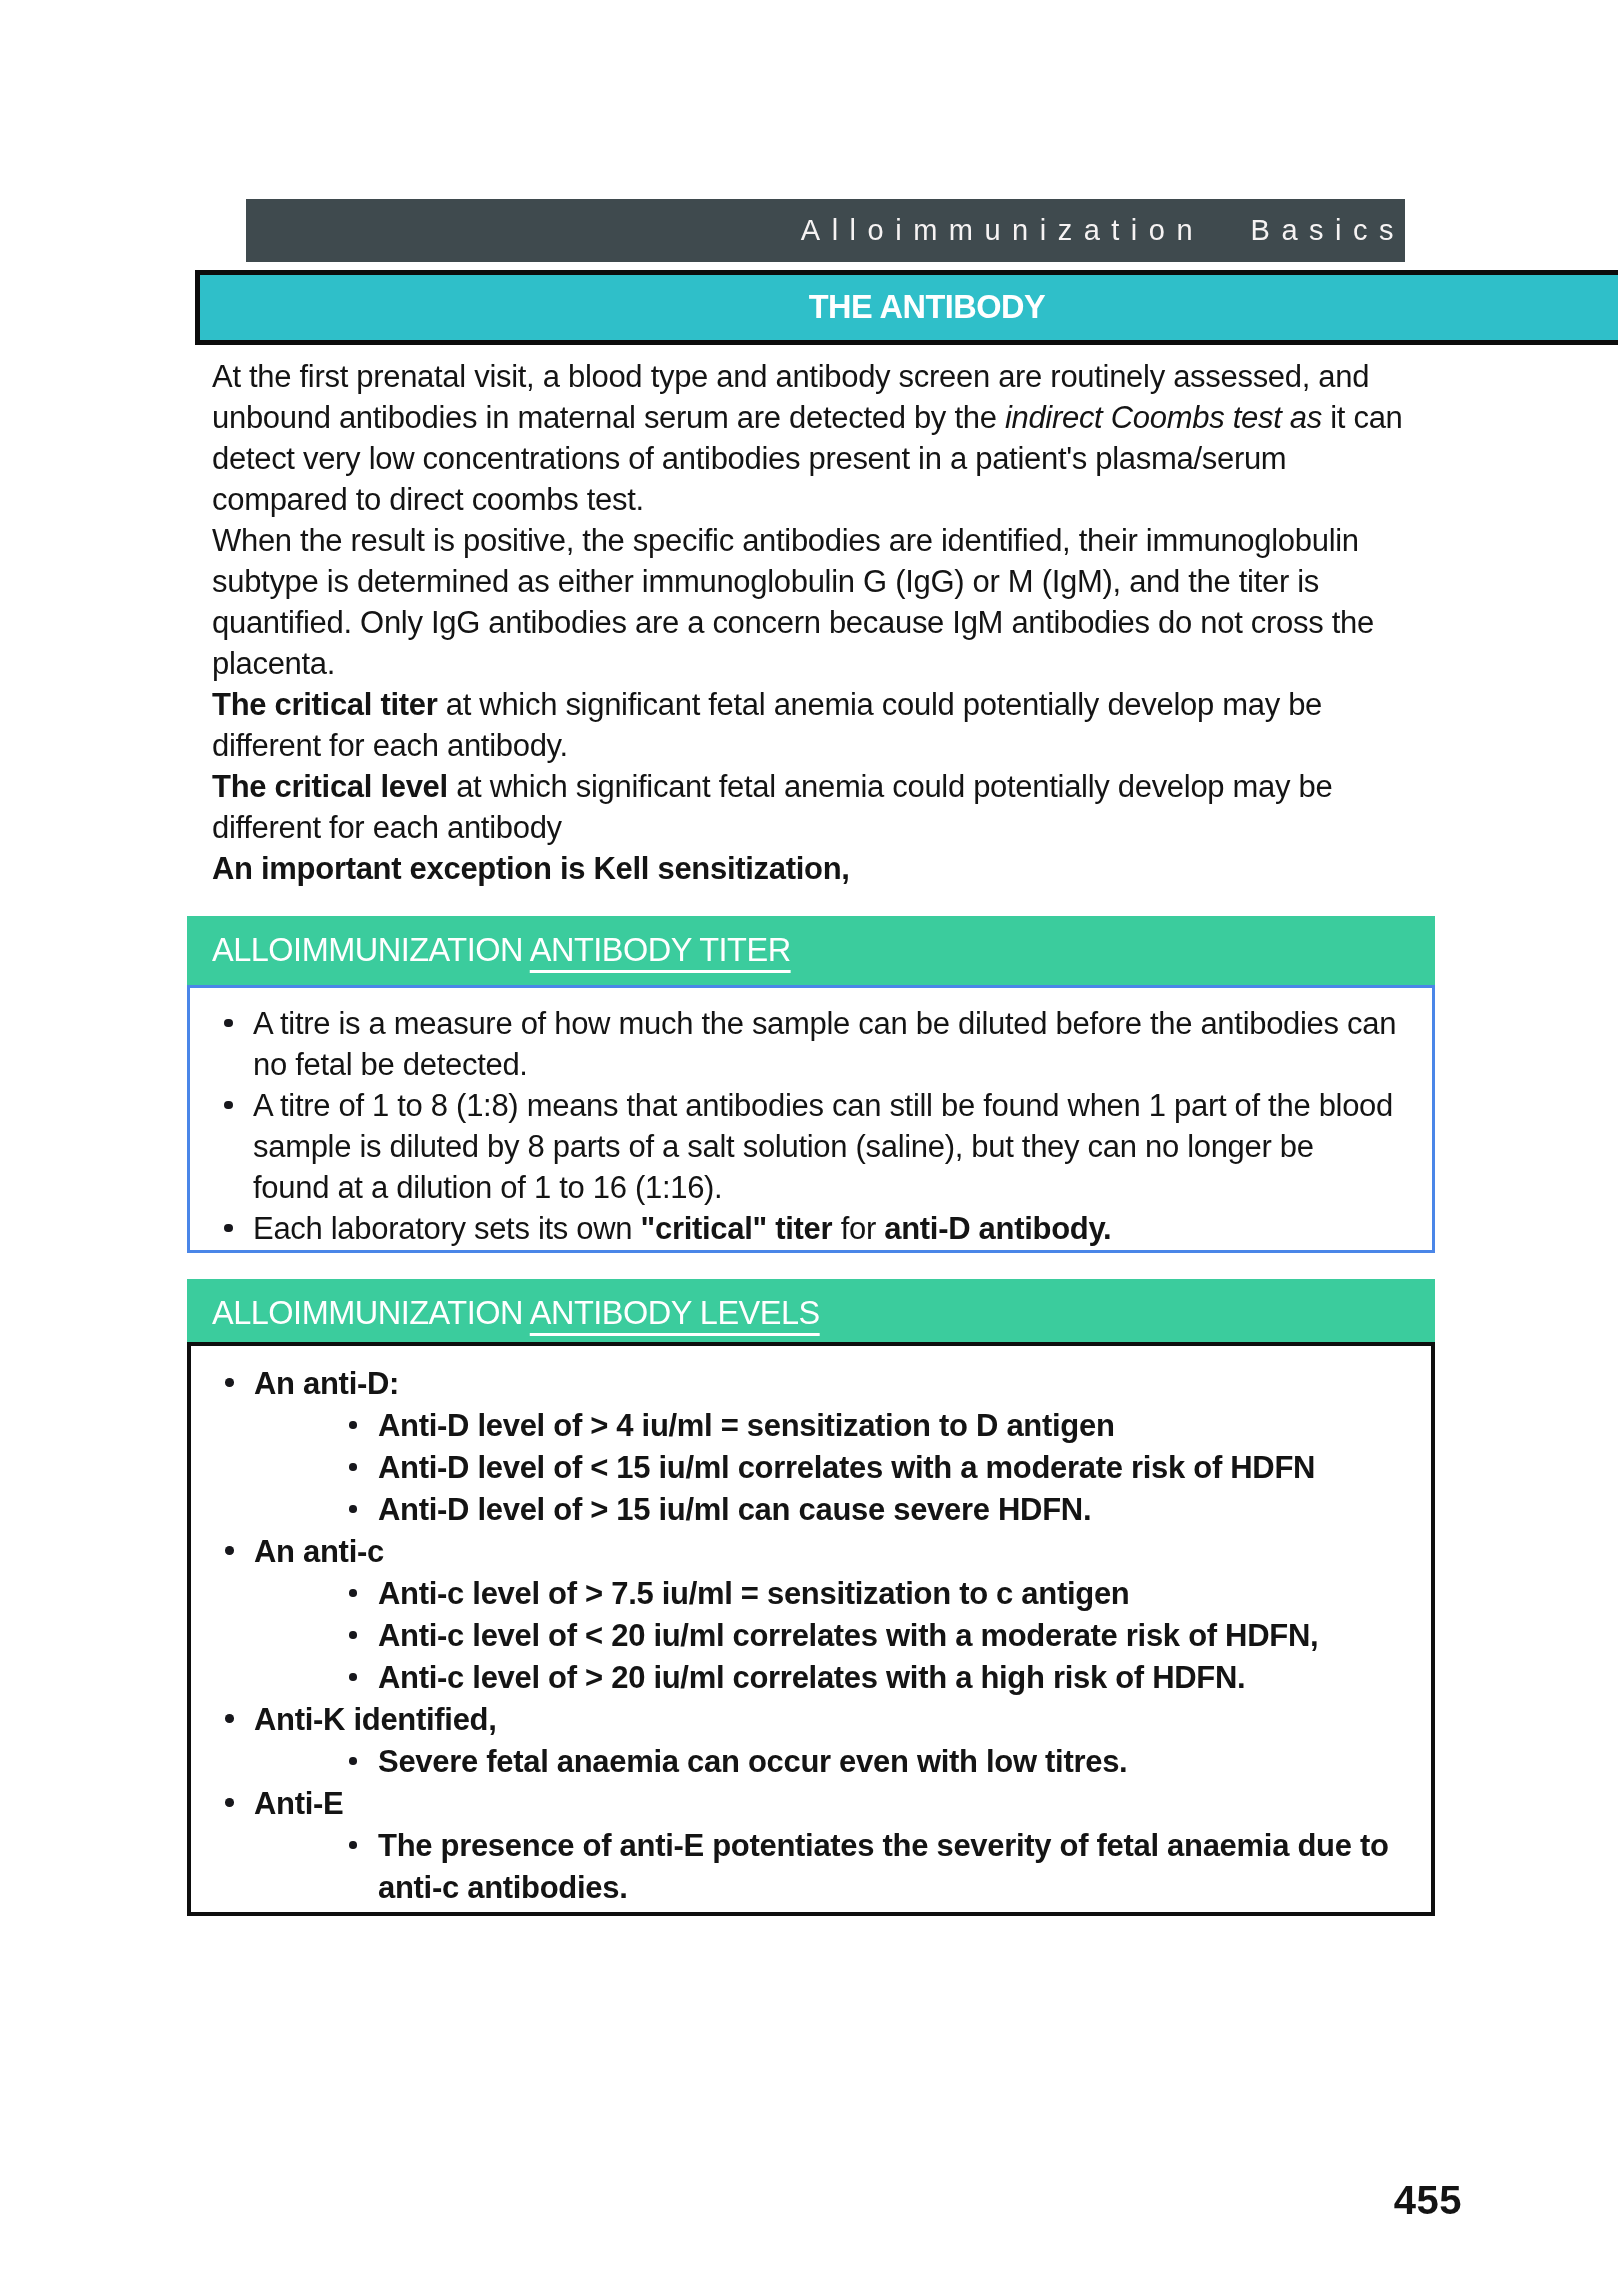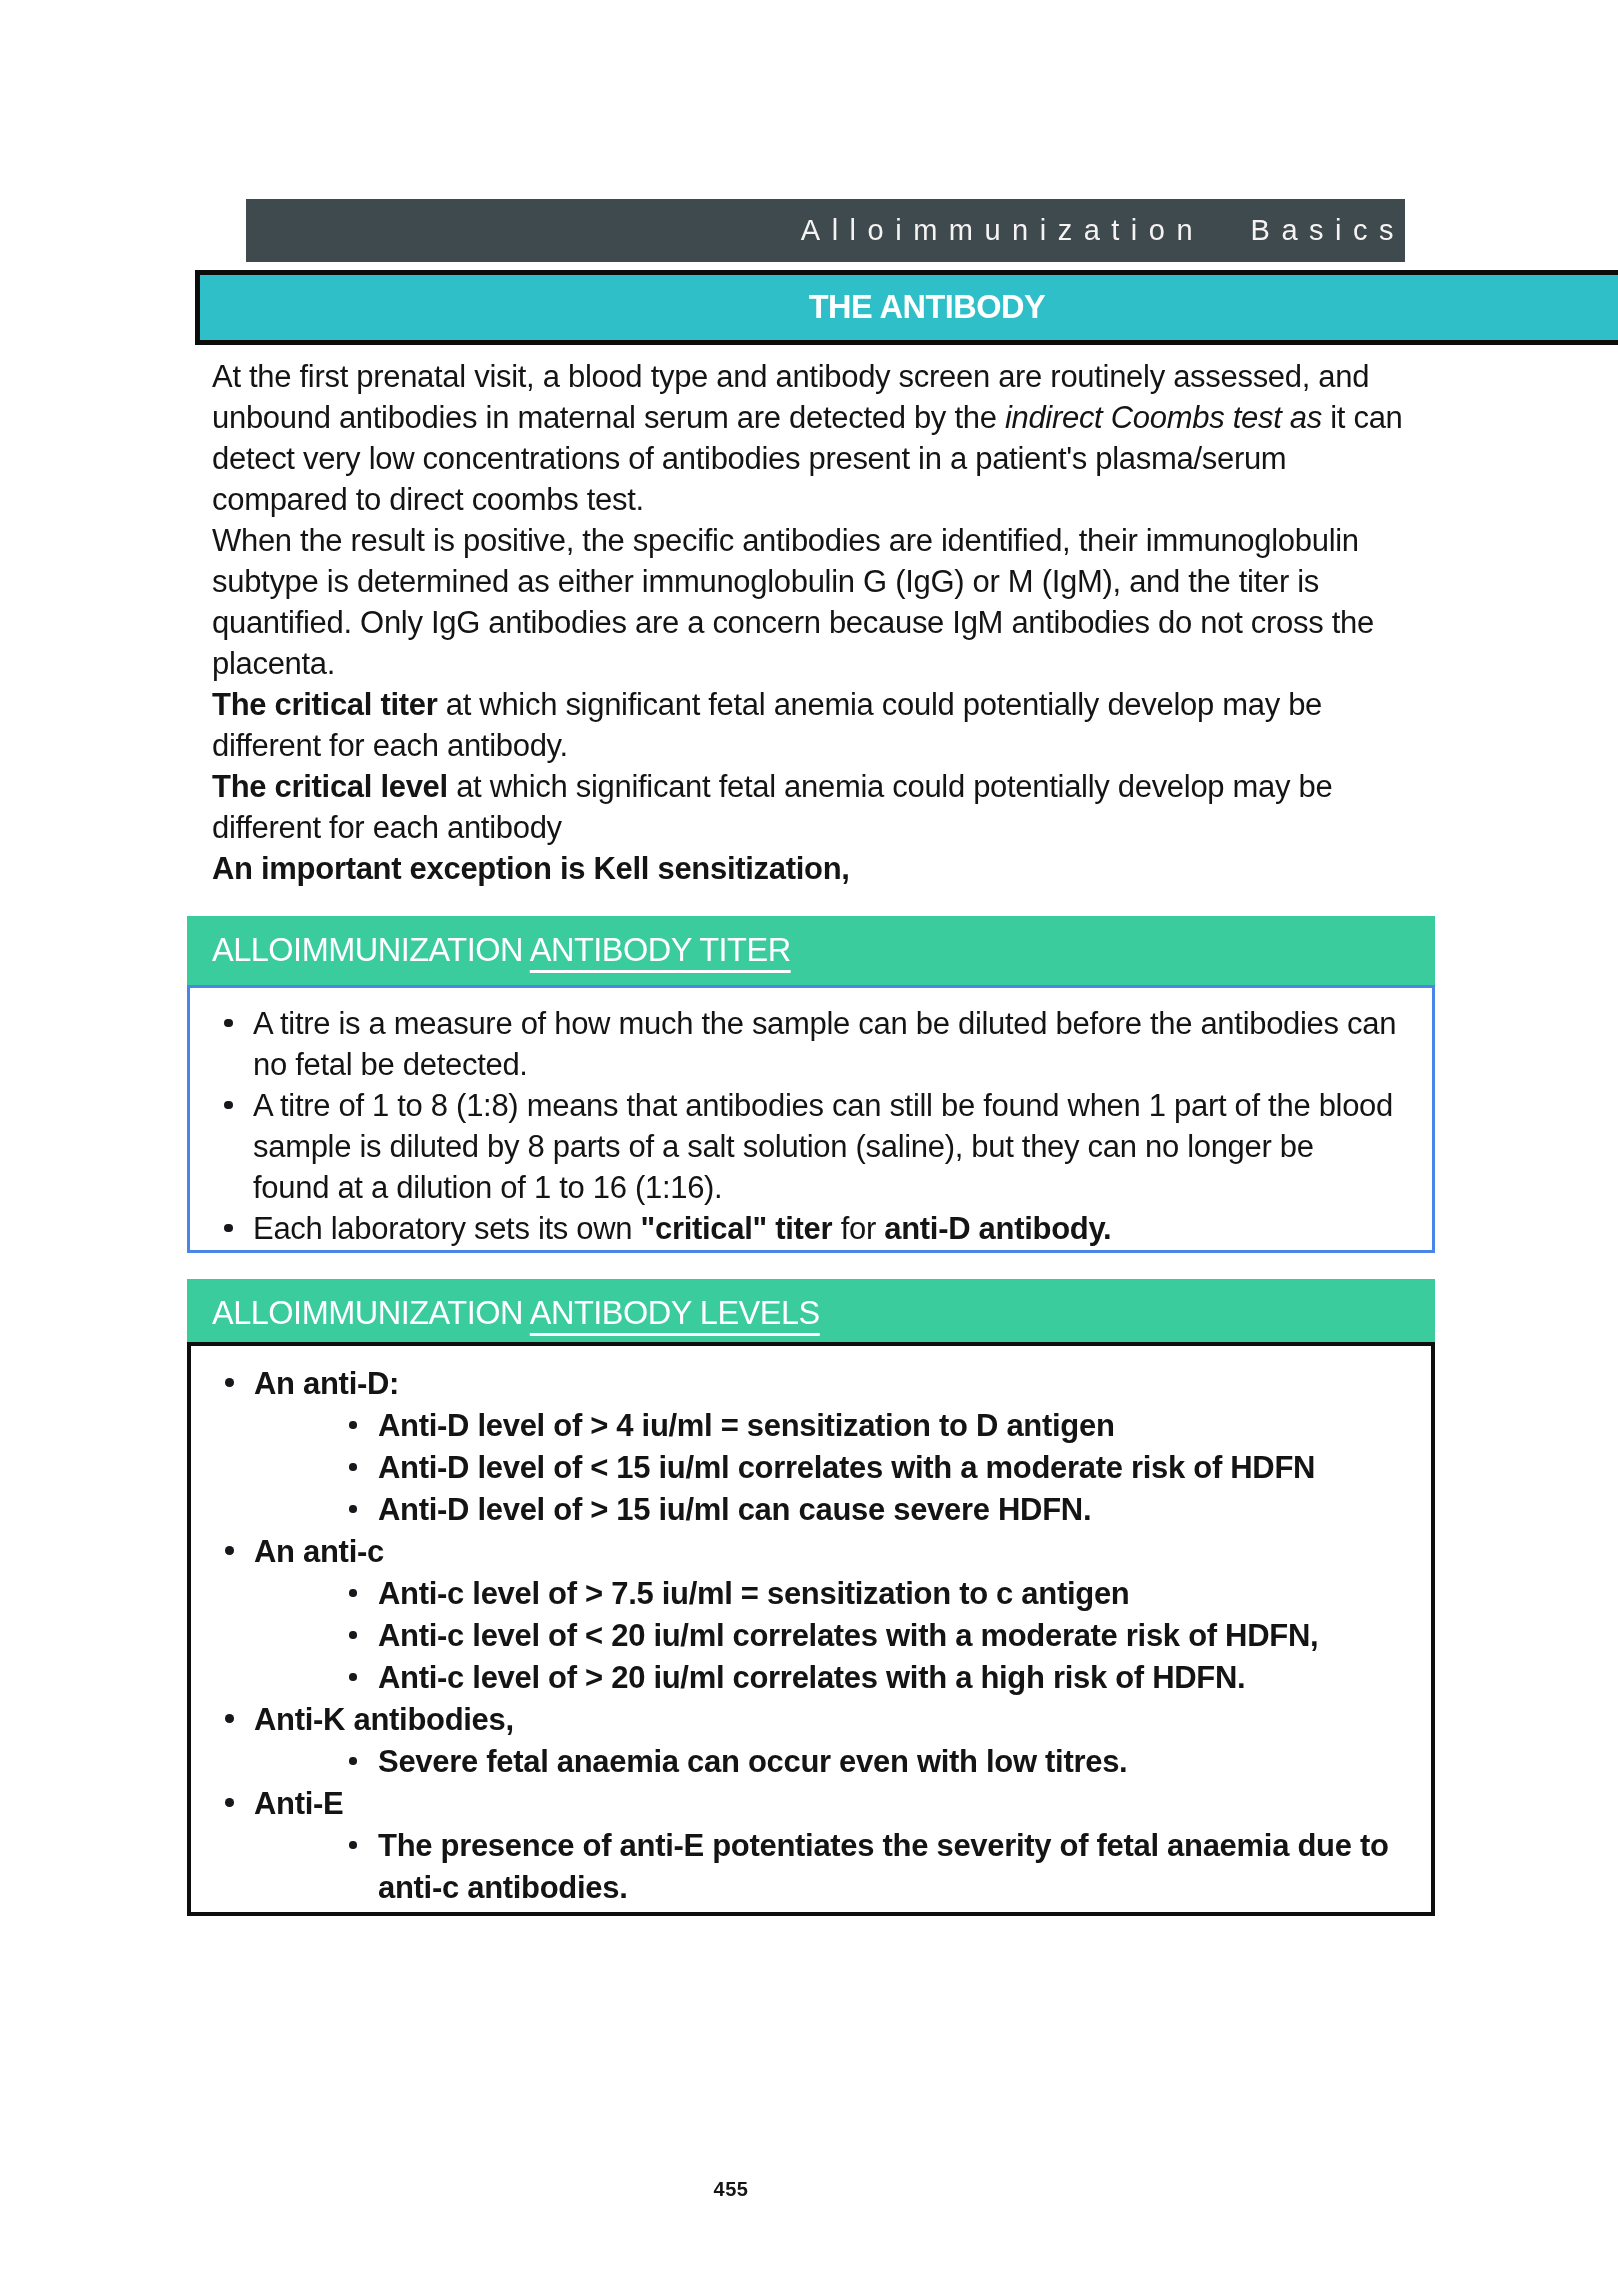--- a/index.html
+++ b/index.html
@@ -83,21 +83,21 @@
   ul.bullets > li{position:relative;padding-left:44px;margin:0;}
   ul.bullets > li::before{
     content:"";position:absolute;left:15.3px;top:15.3px;
     width:8.6px;height:8.6px;border-radius:50%;background:#17171c;
   }
   ul.l2{margin-left:80px;}
   ul.l2 > li::before{top:16.3px;width:7.6px;height:7.6px;}
 
   .footer{
     position:absolute;left:0;top:2178px;width:1462px;
-    text-align:center;font-size:20px;font-weight:700;letter-spacing:0.5px;
+    text-align:right;font-size:40px;font-weight:700;letter-spacing:0.5px;
   }
 </style>
 </head>
 <body>
 
 <div class="page">
 
   <div class="title-bar">
     <span>Alloimmunization Basics</span>
   </div>
@@ -142,21 +142,21 @@
       </li>
       <li>
         <span>An anti-c</span>
         <ul class="bullets l2">
           <li>Anti-c level of &gt; 7.5 iu/ml = sensitization to c antigen</li>
           <li>Anti-c level of &lt; 20 iu/ml correlates with a moderate risk of HDFN,</li>
           <li>Anti-c level of &gt; 20 iu/ml correlates with a high risk of HDFN.</li>
         </ul>
       </li>
       <li>
-        <span>Anti-K antibodies,</span>
+        <span>Anti-K identified,</span>
         <ul class="bullets l2">
           <li>Severe fetal anaemia can occur even with low titres.</li>
         </ul>
       </li>
       <li>
         <span>Anti-E</span>
         <ul class="bullets l2">
           <li>The presence of anti-E potentiates the severity of fetal anaemia due to anti-c antibodies.</li>
         </ul>
       </li>

